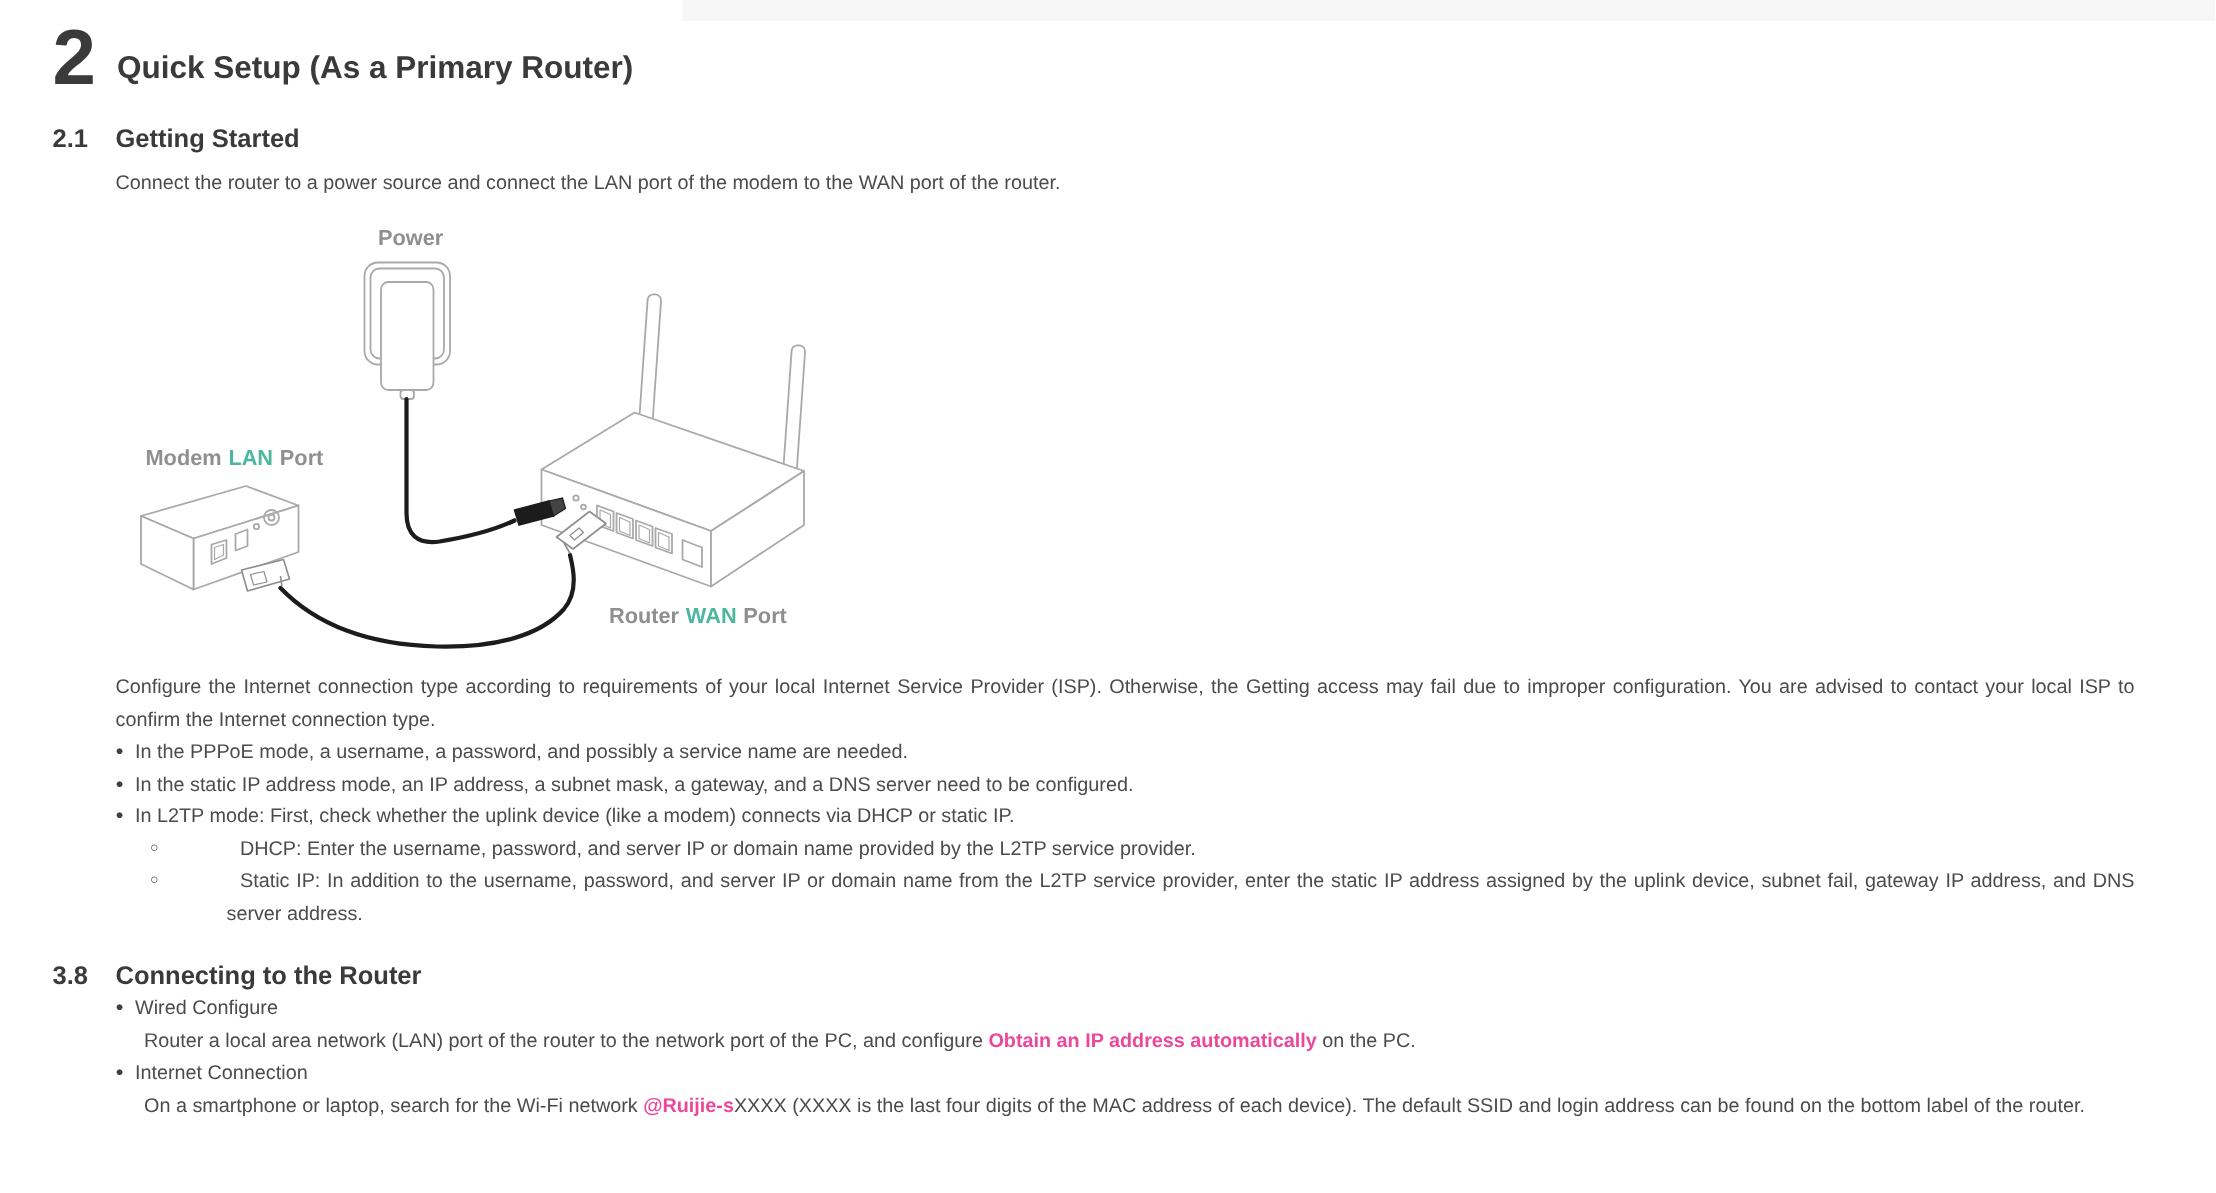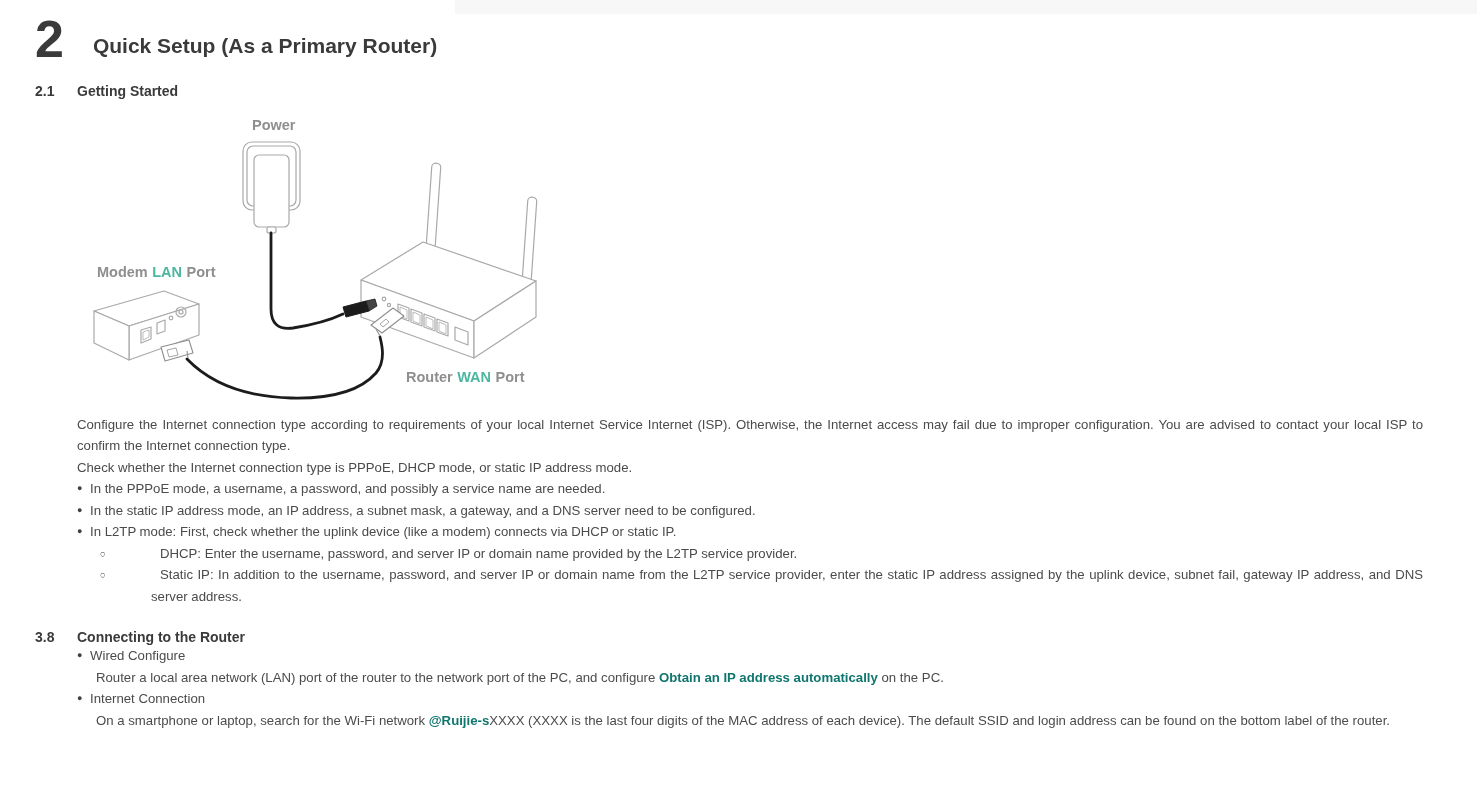--- a/index.html
+++ b/index.html
@@ -17,63 +17,64 @@
   .h1-row {
     display:flex; align-items:flex-end;
     margin:18px 0 0 35px;
   }
   .h1-num {
     font-size:52px; font-weight:800; line-height:0.82; color:#3a3a3a;
     letter-spacing:-1px;
   }
   .h1-title {
     font-size:21px; font-weight:700; color:#3a3a3a;
-    margin-left:30px; padding-bottom:3px;
+    margin-left:15px; padding-bottom:3px;
   }
   .h2-row {
     margin:22px 0 0 35px;
-    font-size:14px; font-weight:700; color:#3a3a3a;
+    font-size:17px; font-weight:700; color:#3a3a3a;
   }
   .h2-num { display:inline-block; width:42px; }
   .content {
     margin-left:77px; margin-right:54px;
     font-size:13.2px; line-height:21.5px; color:#4b4b4b;
   }
   .content p { margin:0; }
   .p-intro { margin-top:8px !important; }
   .p-gap   { margin-top:9px !important; }
   .just { text-align:justify; }
   .diagram-wrap { margin-top:12px; height:294px; position:relative;font-weight:bold; }
   .li { display:flex; }
   .li .marker { flex:0 0 13px; font-size:9px; line-height:21.5px; color:#3f3f3f; }
   .li .txt { flex:1; }
   .subli { position:relative; padding-left:36px; }
   .subli .marker {
     position:absolute; left:23px; top:0; font-size:9.5px; line-height:21.5px; color:#3f3f3f;
   }
   .subli .txt { display:block; text-indent:9px;margin-left:38px; }
   .desc { padding-left:19px; }
-  b { font-weight:700; color:#0f766e; }
+  b { font-weight:700; color:#ec4899; }
   svg text { font-family:"Liberation Sans","DejaVu Sans",sans-serif; }
 </style>
 </head>
 <body>
 
 <div class="topbar"></div>
 
 <div class="h1-row">
   <span class="h1-num">2</span>
   <span class="h1-title">Quick Setup (As a Primary Router)</span>
 </div>
 
 <div class="h2-row">
   <span class="h2-num">2.1</span><span>Getting Started</span>
 </div>
 
 <div class="content">
+  <p class="p-intro">Connect the router to a power source and connect the LAN port of the modem to the WAN port of the router.</p>
 
   <div class="diagram-wrap">
     <svg width="470" height="294" viewBox="0 0 470 294">
 
       <text x="175" y="19" font-size="14.5" fill="#8f8f8f"><tspan>Power</tspan></text>
       <text x="20" y="166" font-size="14.5" fill="#8f8f8f"><tspan>Modem</tspan><tspan dx="4.5" fill="#4db6a0">LAN</tspan><tspan dx="4.5">Port</tspan></text>
       <text x="329" y="271" font-size="14.5" fill="#8f8f8f"><tspan>Router</tspan><tspan dx="4.5" fill="#4db6a0">WAN</tspan><tspan dx="4.5">Port</tspan></text>
 
       <g stroke="#a9a9a9" fill="#ffffff" stroke-width="1.2">
         <rect x="166" y="31" width="57" height="68" rx="9"></rect>
@@ -136,22 +137,21 @@
       </g>
 
       <g stroke="#8f8f8f" fill="#ffffff" stroke-width="1.1" stroke-linejoin="round">
         <polygon points="84,236 112,229 116,242 88,250"></polygon>
         <polygon points="90,239 99,237 101,244 92,246" stroke-width="0.8"></polygon>
         <line x1="110" y1="240" x2="111" y2="247"></line>
       </g>
     </svg>
   </div>
 
-  <p class="p-gap just">Configure the Internet connection type according to requirements of your local Internet Service Internet (ISP). Otherwise, the Internet access may fail due to improper configuration. You are advised to contact your local ISP to confirm the Internet connection type.</p>
-  <p>Check whether the Internet connection type is PPPoE, DHCP mode, or static IP address mode.</p>
+  <p class="p-gap just">Configure the Internet connection type according to requirements of your local Internet Service Provider (ISP). Otherwise, the Getting access may fail due to improper configuration. You are advised to contact your local ISP to confirm the Internet connection type.</p>
 
   <div class="li">
     <span class="marker">●</span>
     <span class="txt">In the PPPoE mode, a username, a password, and possibly a service name are needed.</span>
   </div>
   <div class="li">
     <span class="marker">●</span>
     <span class="txt">In the static IP address mode, an IP address, a subnet mask, a gateway, and a DNS server need to be configured.</span>
   </div>
   <div class="li">

